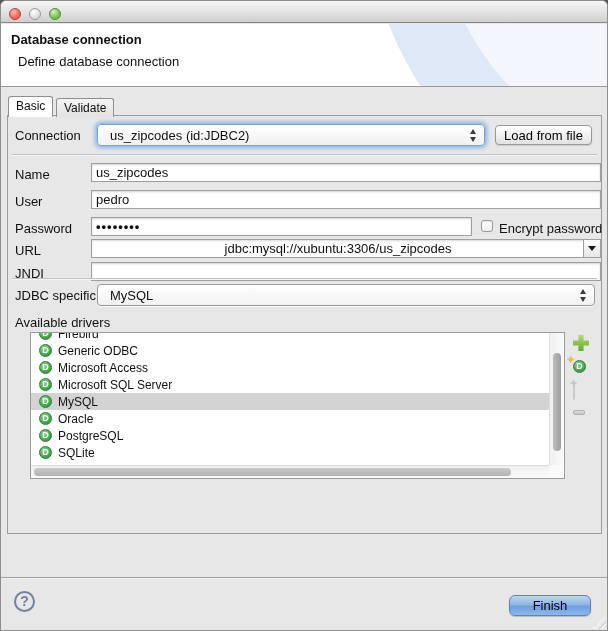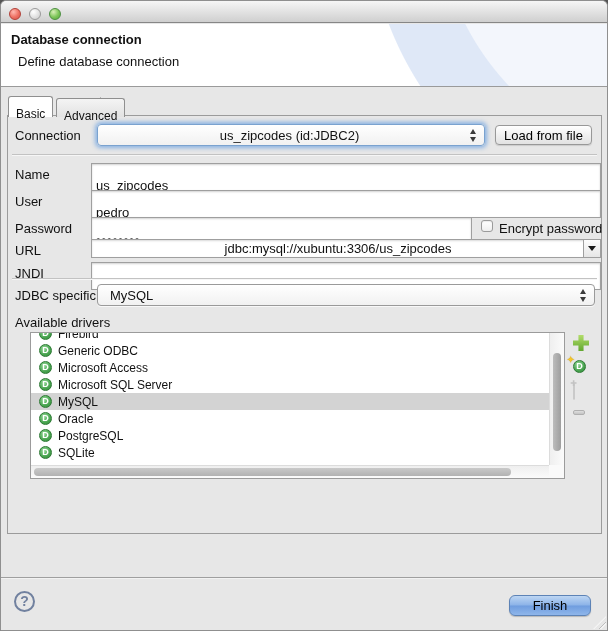--- a/index.html
+++ b/index.html
@@ -21,40 +21,40 @@
   .banner{position:absolute;top:23px;left:0;right:0;height:63px;overflow:hidden;
     background-color:#fff;
     background-image:
       radial-gradient(circle 265px at 700px -120px,#f3f6fc 264px,rgba(243,246,252,0) 265px),
       radial-gradient(circle 335px at 700px -120px,#dfe8f7 334px,rgba(223,232,247,0) 335px);
     border-bottom:1px solid #9a9a9a;}
   .banner-title{position:absolute;left:10px;top:8px;font-weight:bold;font-size:13px;}
   .banner-sub{position:absolute;left:17px;top:30px;font-size:13px;}
   
   .tabs{position:absolute;top:95px;left:7px;height:20px;z-index:3;}
-  .tab{display:inline-block;vertical-align:bottom;height:19px;line-height:18px;padding:8px 7px;
+  .tab{display:inline-block;vertical-align:bottom;height:19px;line-height:18px;padding:0 7px;
     font-size:12px;border:1px solid #8f8f8f;border-bottom:none;border-radius:3px 3px 0 0;
     background:linear-gradient(#f4f4f4,#e2e2e2);margin-right:-1px;cursor:default;}
   .tab.active{background:#fff;height:21px;position:relative;z-index:4;}
   .tab-strip-divider{position:absolute;top:96px;left:99px;width:1px;height:18px;background:#b3b3b3;z-index:2;}
   
   .panel{position:absolute;left:6px;top:114px;width:595px;height:419px;
     border:1px solid #9b9b9b;background:#e7e7e7;}
   .flabel{position:absolute;left:7px;height:19px;line-height:19px;font-size:13px;white-space:nowrap;}
   .sep{position:absolute;left:4px;right:4px;height:2px;border-top:1px solid #c2c2c2;border-bottom:1px solid #f6f6f6;}
   
   .tfield{position:absolute;height:19px;background:#fff;border:1px solid #9f9f9f;
-    box-shadow:inset 0 1px 2px rgba(0,0,0,.18);padding:13px 4px;line-height:17px;font-size:13px;
+    box-shadow:inset 0 1px 2px rgba(0,0,0,.18);padding:0 4px;line-height:17px;font-size:13px;
     white-space:nowrap;overflow:hidden;}
   
   .combo{position:absolute;height:22px;border:1px solid #9a9a9a;border-radius:4px;
     background:linear-gradient(#ffffff,#f1f1f1);display:flex;align-items:center;
     padding:0 6px 0 12px;font-size:13px;box-shadow:0 1px 0 rgba(255,255,255,.7);}
   .combo .ctext{flex:1;white-space:nowrap;overflow:hidden;}
-  .combo.focus{box-shadow:0 0 4px 2px rgba(105,160,225,.75);border-color:#7aa2cf;text-align:center;}
+  .combo.focus{box-shadow:0 0 4px 2px rgba(105,160,225,.75);border-color:#7aa2cf;}
   .stepper{position:relative;width:9px;height:13px;flex:0 0 9px;}
   .stepper::before,.stepper::after{content:"";position:absolute;left:1px;width:0;height:0;
     border-left:3.5px solid transparent;border-right:3.5px solid transparent;}
   .stepper::before{top:0;border-bottom:5px solid #3c3c3c;}
   .stepper::after{bottom:0;border-top:5px solid #3c3c3c;}
   
   .flatcombo{position:absolute;height:19px;background:#fff;border:1px solid #9f9f9f;
     box-shadow:inset 0 1px 2px rgba(0,0,0,.15);}
   .flatcombo .ctext{position:absolute;left:4px;right:20px;top:0;height:17px;line-height:17px;
     font-size:13px;white-space:nowrap;overflow:hidden;text-align:center;}
@@ -122,21 +122,21 @@
     <span class="light green"></span>
   </div>
 
   <div class="banner">
     <div class="banner-title">Database connection</div>
     <div class="banner-sub">Define database connection</div>
   </div>
 
   <div class="tabs">
     <span class="tab active">Basic</span>
-    <span class="tab">Advanced</span>
+    <span class="tab">Validate</span>
   </div>
   <div class="tab-strip-divider"></div>
 
   <div class="panel">
 
     
     <div class="flabel" style="top:10px">Connection</div>
     <div class="combo focus" style="left:89px;top:8px;width:388px">
       <span class="ctext">us_zipcodes (id:JDBC2)</span>
       <span class="stepper"></span>

